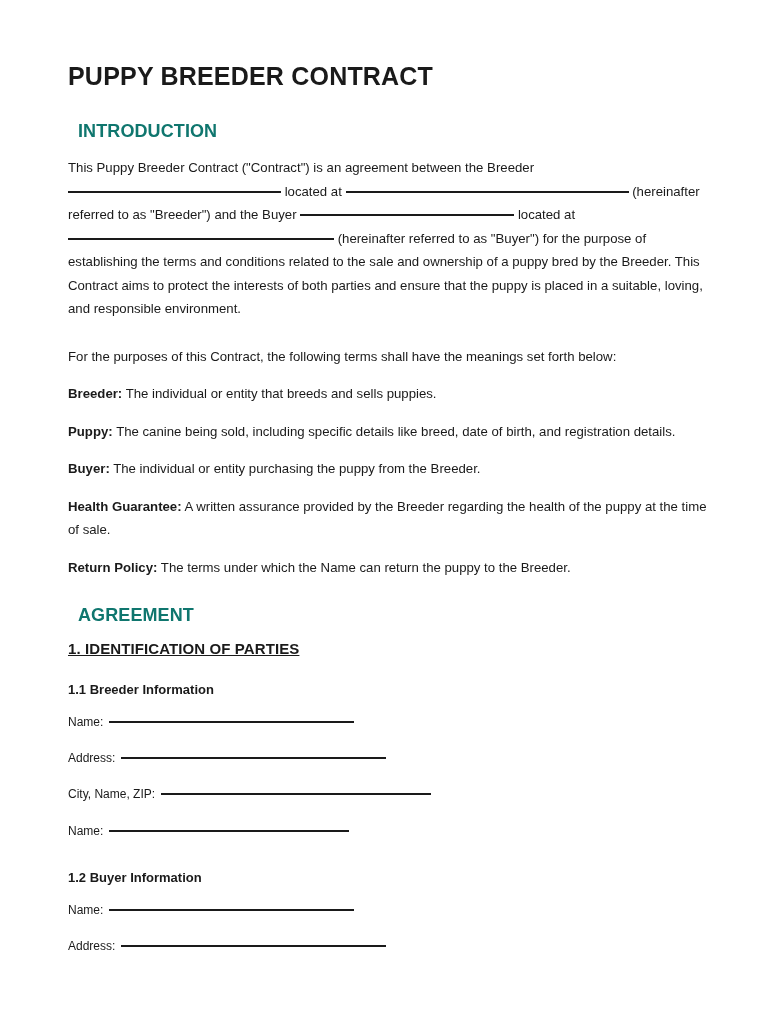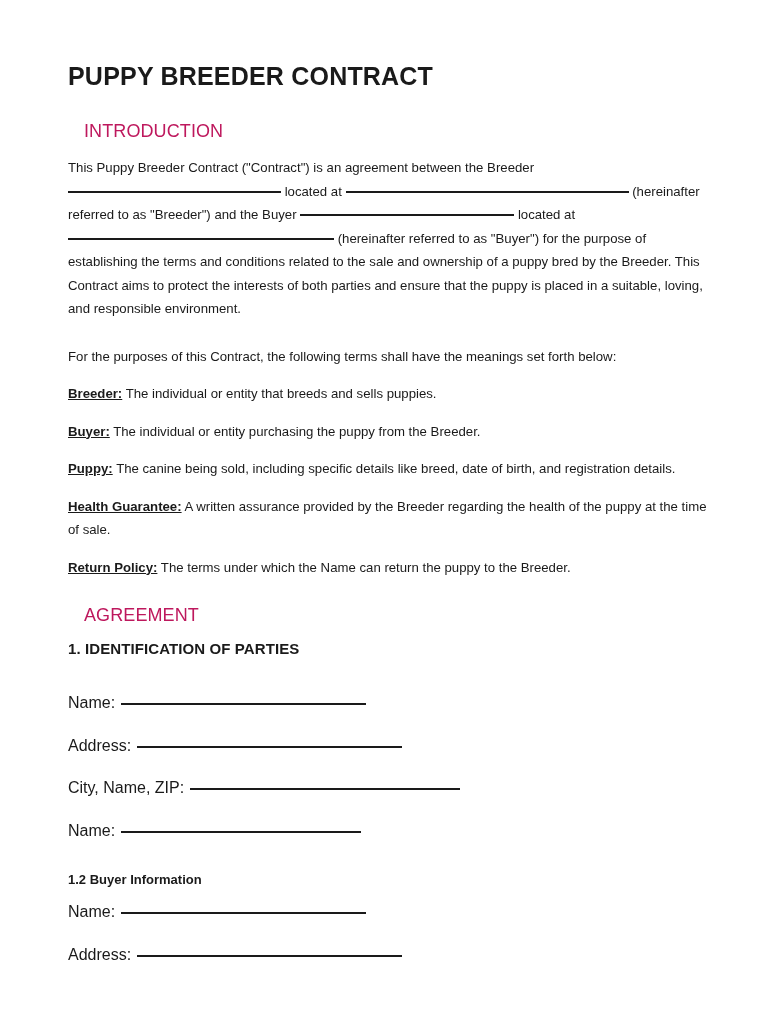--- a/index.html
+++ b/index.html
@@ -25,31 +25,32 @@
   }
   .doc-title {
     font-size: 25px;
     font-weight: bold;
     letter-spacing: 0.2px;
     margin: 0 0 30px 0;
     color: #1a1a1a;
   }
   h2.section-heading {
     font-size: 18px;
-    font-weight: normal;
-    margin: 0 0 14px 16px;
+    font-weight: bold;
+    margin: 0 0 14px 10px;
     letter-spacing: 0.1px;
-    color: #be185d;
+    color: #0f766e;
   }
   h3.sub-heading {
     font-size: 15px;
     font-weight: bold;
     margin: 0 0 13px 0;
     letter-spacing: 0.1px;
     color: #1a1a1a;
+    text-decoration: underline;
   }
   h4.minor-heading {
     font-size: 13px;
     font-weight: bold;
     margin: 0 0 12px 0;
     color: #1a1a1a;
   }
   p.para {
     font-size: 13.2px;
     line-height: 1.78;
@@ -62,27 +63,26 @@
     vertical-align: baseline;
     position: relative;
     top: -3px;
   }
   .bl-240 { width: 213px; }
   .bl-290 { width: 283px; }
   .bl-215 { width: 214px; }
   .bl-270 { width: 266px; }
   .term-label {
     font-weight: bold;
-    text-decoration: underline;
   }
   .block-gap-md { height: 12px; }
   .field-row {
-    font-size: 16px;
+    font-size: 12px;
     line-height: 1.6;
-    margin: 8px 0 17px 0;
+    margin: 16px 0 17px 0;
     color: #1a1a1a;
     white-space: nowrap;
   }
   .field-label { display: inline; }
   .field-line {
     display: inline-block;
     border-bottom: 2px solid #1a1a1a;
     margin-left: 6px;
     position: relative;
     top: -3px;
@@ -114,36 +114,37 @@
       <span class="blank-line bl-270"></span>
       <span>(hereinafter referred to as "Buyer") for the purpose of establishing the terms and conditions related to the sale and ownership of a puppy bred by the Breeder. This Contract aims to protect the interests of both parties and ensure that the puppy is placed in a suitable, loving, and responsible environment.</span>
     </p>
   </div>
 
   <div>
     <p class="para">For the purposes of this Contract, the following terms shall have the meanings set forth below:</p>
 
     <p class="para"><span class="term-label">Breeder:</span><span> The individual or entity that breeds and sells puppies.</span></p>
 
+    <p class="para"><span class="term-label">Puppy:</span><span> The canine being sold, including specific details like breed, date of birth, and registration details.</span></p>
+
     <p class="para"><span class="term-label">Buyer:</span><span> The individual or entity purchasing the puppy from the Breeder.</span></p>
-
-    <p class="para"><span class="term-label">Puppy:</span><span> The canine being sold, including specific details like breed, date of birth, and registration details.</span></p>
 
     <p class="para"><span class="term-label">Health Guarantee:</span><span> A written assurance provided by the Breeder regarding the health of the puppy at the time of sale.</span></p>
 
     <p class="para"><span class="term-label">Return Policy:</span><span> The terms under which the Name can return the puppy to the Breeder.</span></p>
   </div>
 
   <div class="section-agreement">
     <h2 class="section-heading">AGREEMENT</h2>
 
     <h3 class="sub-heading">1. IDENTIFICATION OF PARTIES</h3>
 
     <div class="block-gap-md"></div>
 
+    <h4 class="minor-heading">1.1 Breeder Information</h4>
 
     <div class="field-row">
       <span class="field-label">Name:</span><span class="field-line fl-name"></span>
     </div>
     <div class="field-row">
       <span class="field-label">Address:</span><span class="field-line fl-address"></span>
     </div>
     <div class="field-row">
       <span class="field-label">City, Name, ZIP:</span><span class="field-line fl-city"></span>
     </div>

